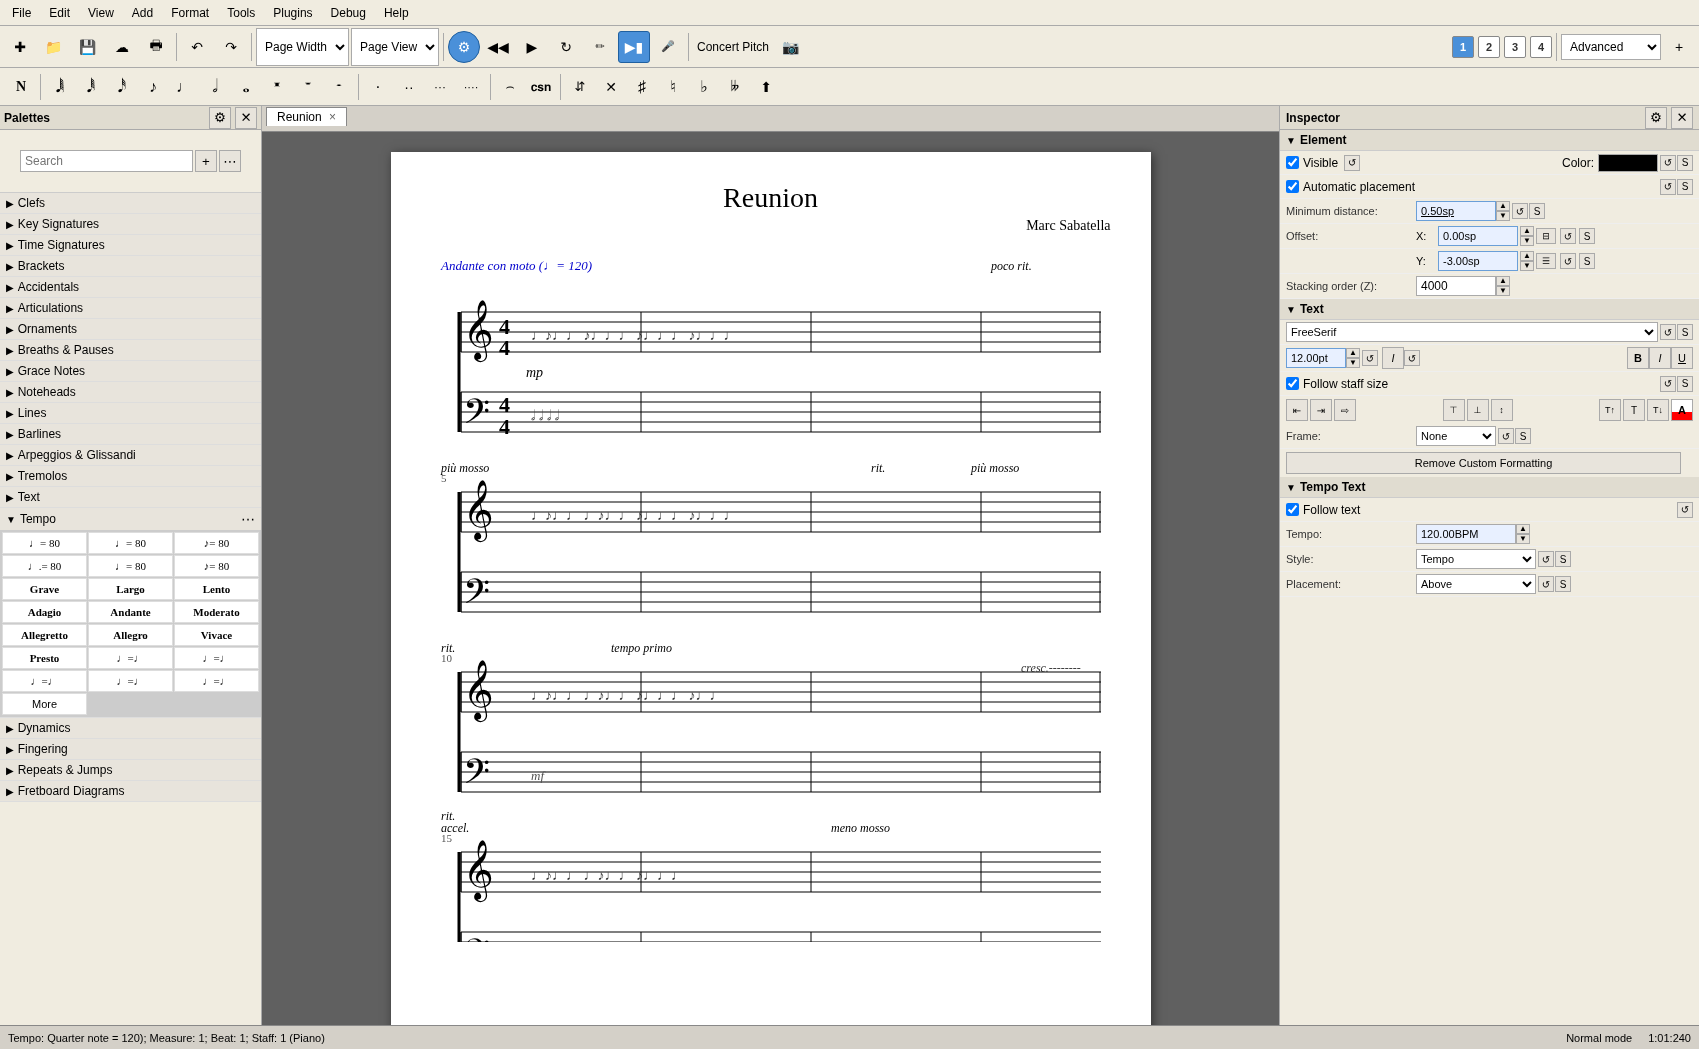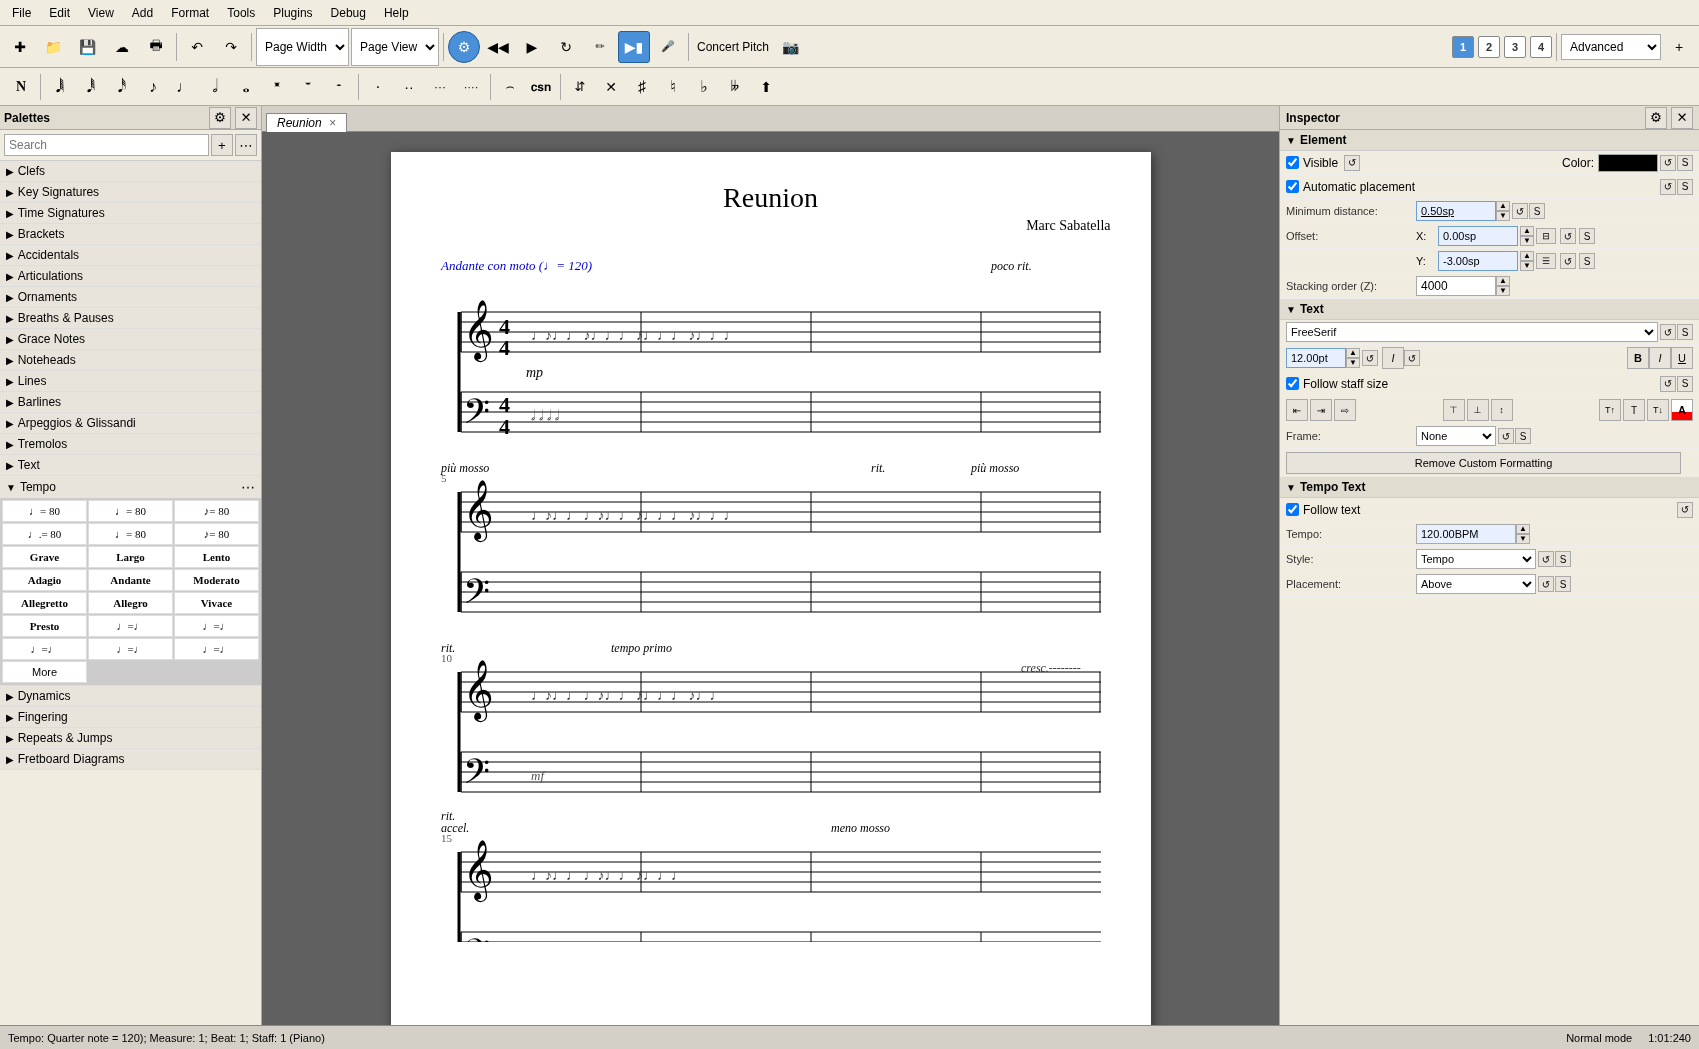--- a/index.html
+++ b/index.html
@@ -27,38 +27,38 @@
     .v4 { background: white; color: #333; }
     .mode-select { height: 26px; font-size: 12px; border: 1px solid #aaa; background: white; padding: 0 4px; cursor: pointer; min-width: 100px; }
 
     
     #main { display: flex; height: calc(1049px - 26px - 42px - 38px - 24px); }
 
     
     #left-panel { width: 262px; background: #f0ece0; border-right: 1px solid #aaa; display: flex; flex-direction: column; }
     #palettes-header { display: flex; align-items: center; justify-content: space-between; padding: 2px 4px; background: #e0dcd0; border-bottom: 1px solid #aaa; height: 24px; }
     #palettes-title { font-weight: bold; font-size: 12px; }
-    #search-box { display: flex; align-items: center; padding: 4px; border-bottom: 1px solid #ccc; }
+    #search-box { display: flex; align-items: center; padding: 20px; border-bottom: 1px solid #ccc; }
     #search-input { flex: 1; height: 22px; border: 1px solid #aaa; padding: 0 4px; font-size: 12px; }
     .search-btn { width: 22px; height: 22px; border: 1px solid #aaa; background: #e8e4dc; cursor: pointer; display: flex; align-items: center; justify-content: center; margin-left: 2px; }
 
     #palette-list { flex: 1; overflow-y: auto; }
     .palette-section { border-bottom: 1px solid #ddd; }
     .palette-header { display: flex; align-items: center; padding: 3px 6px; cursor: pointer; font-size: 12px; background: #e8e4dc; }
     .palette-arrow { margin-right: 4px; font-size: 10px; }
     .palette-name { font-size: 12px; }
 
     
     .tempo-grid { display: grid; grid-template-columns: repeat(3, 1fr); gap: 1px; padding: 2px; background: #ccc; }
     .tempo-cell { background: white; padding: 4px 6px; text-align: center; cursor: pointer; font-size: 11px; border: 1px solid #ddd; }
     .tempo-more { background: white; padding: 4px 2px; text-align: center; cursor: pointer; font-size: 11px; border: 1px solid #ddd; }
 
     
     #center { flex: 1; display: flex; flex-direction: column; background: #808080; overflow: hidden; }
-    #tabs-bar { display: flex; align-items: flex-end; background: #d4d0c8; border-bottom: 1px solid #888; height: 26px; padding: 0 4px; font-style: italic; }
+    #tabs-bar { display: flex; align-items: flex-start; background: #d4d0c8; border-bottom: 1px solid #888; height: 26px; padding: 0 4px; }
     .tab { padding: 2px 10px; background: #f0ece0; border: 1px solid #888; border-bottom: none; cursor: pointer; font-size: 12px; margin-right: 2px; position: relative; top: 1px; }
     .tab.active { background: white; }
     .tab-close { margin-left: 4px; cursor: pointer; color: #666; }
     #score-area { flex: 1; overflow: auto; display: flex; justify-content: center; padding: 20px; background: #606060; }
     #score-page { background: white; width: 760px; min-height: 900px; padding: 30px 40px; box-shadow: 2px 2px 10px rgba(0,0,0,0.5); }
 
     
     #right-panel { width: 420px; background: #f0ece0; border-left: 1px solid #aaa; overflow-y: auto; }
     #inspector-header { display: flex; align-items: center; justify-content: space-between; padding: 3px 6px; background: #e0dcd0; border-bottom: 1px solid #aaa; height: 24px; }
     #inspector-title { font-weight: bold; font-size: 12px; }

